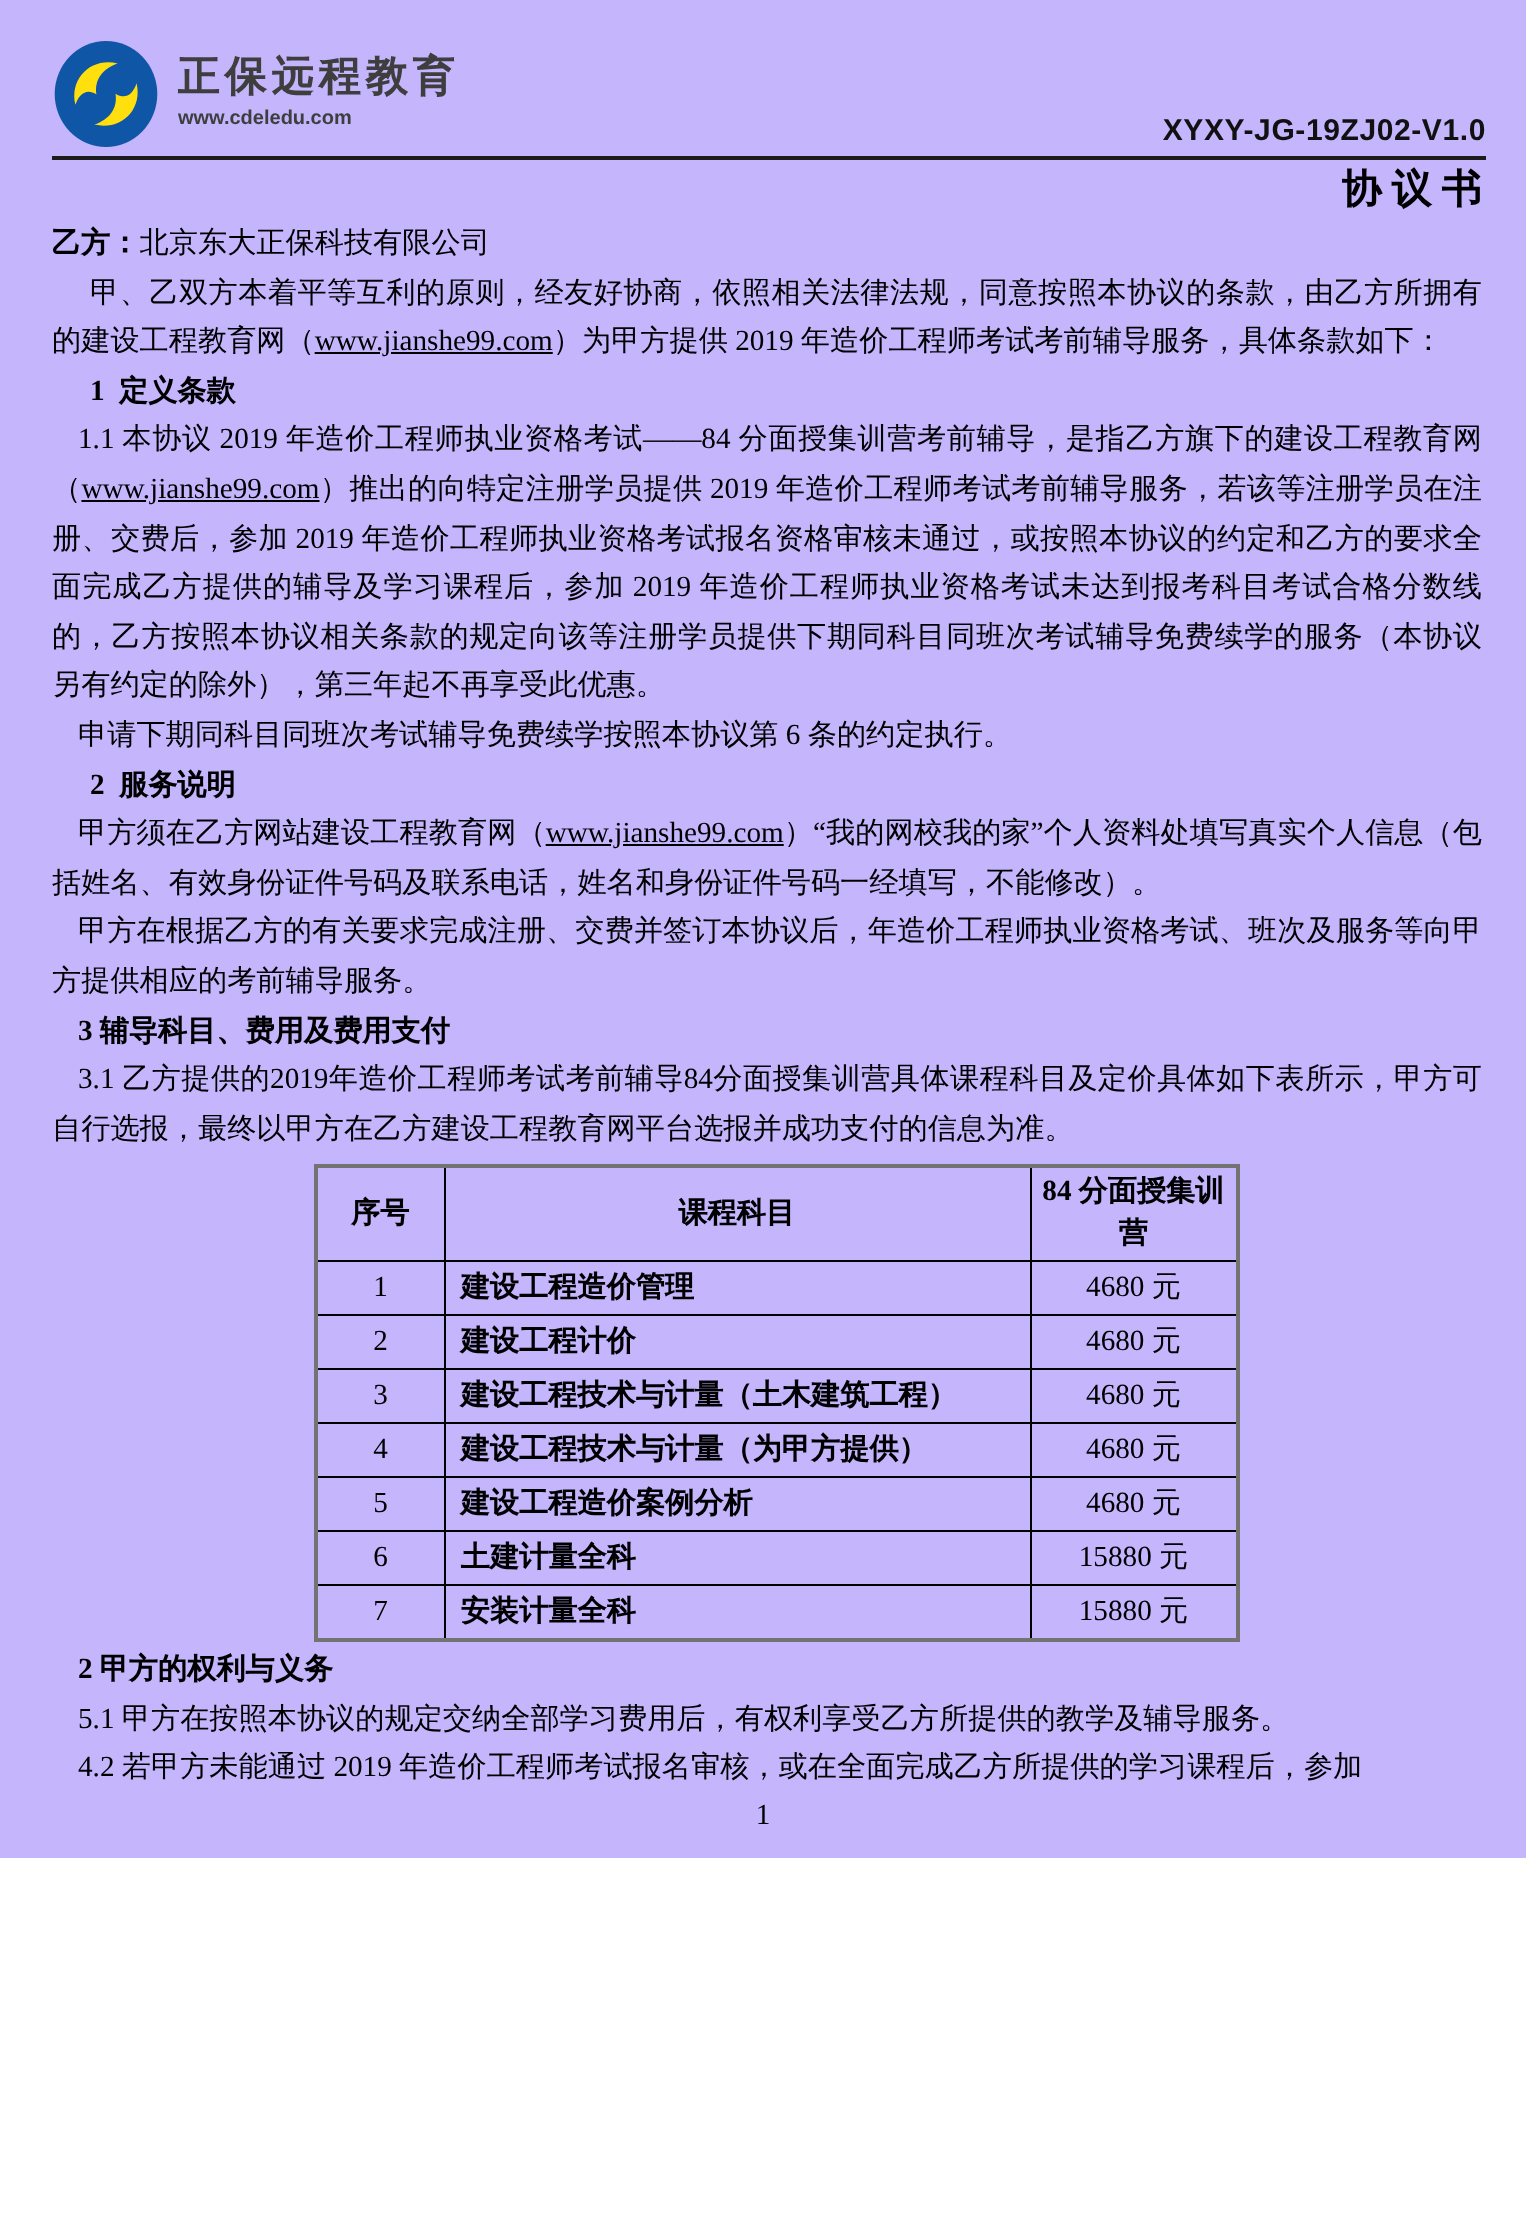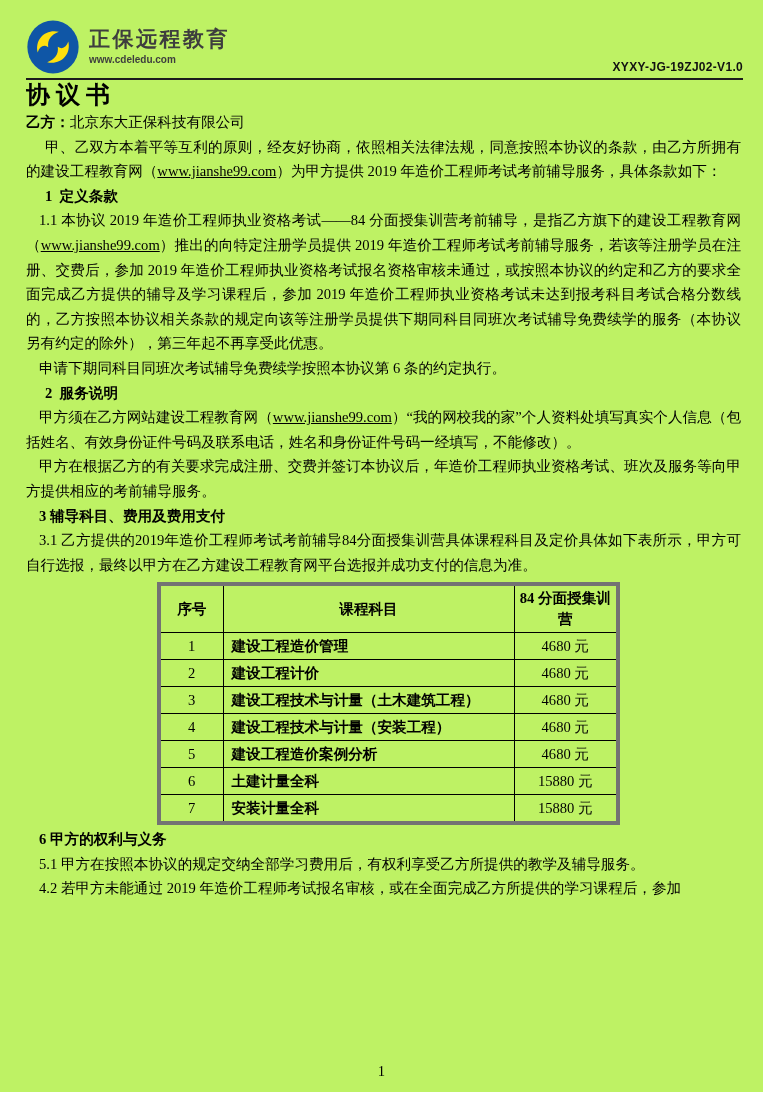--- a/index.html
+++ b/index.html
@@ -1,64 +1,64 @@
 <!DOCTYPE html>
 <html><head>
 <meta charset="utf-8">
 <style>
   html,body { margin:0; padding:0; background:#ffffff; }
   .page {
-    position:relative; width:763px; height:1092px; margin:0 auto;
-    background:#bef264; overflow:hidden; color:#000;
+    position:relative; width:763px; height:929px; margin:0 auto;
+    background:#c4b5fd; overflow:hidden; color:#000;
     font-family:"Liberation Serif","DejaVu Serif",serif;
   }
   
   .header {
     display:flex; justify-content:space-between; align-items:flex-end;
     padding:15px 20px 0 26px; height:60px;
   }
   .logo { display:flex; align-items:center; gap:9px; }
   .logo-text { display:flex; flex-direction:column; justify-content:center; }
   .brand {
     font-family:"Liberation Sans","DejaVu Sans",sans-serif;
     font-size:21px; font-weight:bold; color:#3e3e3e; letter-spacing:2.5px; line-height:26px;
   }
   .site {
     font-family:"Liberation Sans","DejaVu Sans",sans-serif;
     font-size:10px; font-weight:bold; color:#3e3e3e; line-height:16px;
   }
   .doc-code {
     font-family:"Liberation Sans","DejaVu Sans",sans-serif;
-    font-size:12px; font-weight:bold; color:#111; padding-bottom:1px; letter-spacing:0.3px;
+    font-size:15px; font-weight:bold; color:#111; padding-bottom:1px; letter-spacing:0.3px;
   }
   .header-rule { border:none; border-top:2px solid #1c1c1c; margin:3px 20px 0 26px; }
 
   
   .content {
     padding:0 22px 0 26px; font-size:14.6px; line-height:24.6px;
     text-align:justify;
   }
   .content p { margin:0; }
   .doc-title {
-    text-align:left; font-weight:bold; font-size:24px;
+    text-align:right; font-weight:bold; font-size:20px;
     margin-top:13px; line-height:30px; white-space:pre-wrap;
   }
   .party-a { margin-top:20px; }
   .party-b { margin-top:28px; }
   .b { font-weight:bold; }
   .intro { margin-top:25px; }
   .indent { text-indent:19px; }
   .indent-sm { text-indent:13px; }
   .sec-heading { font-weight:bold; white-space:pre-wrap; }
   .doc-link { color:#000; text-decoration:underline; cursor:pointer; }
 
   
   table.course-table {
     border-collapse:collapse; margin:5px 0 2px 131px; width:463px;
-    border:4px solid #737373; table-layout:fixed;
+    border:2px solid #737373; table-layout:fixed;
   }
   .course-table th, .course-table td { border:1px solid #000; }
   .course-table th {
     font-weight:bold; text-align:center; font-size:14.6px;
     line-height:21px; padding:2px 4px;
   }
   .course-table td { font-size:14.6px; line-height:20px; padding:3px 2px; }
   .col-no { width:64px; }
   .col-price { width:104px; }
   td.cell-no, td.cell-price, th { text-align:center; }
@@ -141,41 +141,41 @@
           <td class="cell-course">建设工程计价</td>
           <td class="cell-price">4680 元</td>
         </tr>
         <tr>
           <td class="cell-no">3</td>
           <td class="cell-course">建设工程技术与计量（土木建筑工程）</td>
           <td class="cell-price">4680 元</td>
         </tr>
         <tr>
           <td class="cell-no">4</td>
-          <td class="cell-course">建设工程技术与计量（安装工程）</td>
+          <td class="cell-course">建设工程技术与计量（为甲方提供）</td>
           <td class="cell-price">4680 元</td>
         </tr>
         <tr>
           <td class="cell-no">5</td>
           <td class="cell-course">建设工程造价案例分析</td>
           <td class="cell-price">4680 元</td>
         </tr>
         <tr>
           <td class="cell-no">6</td>
           <td class="cell-course">土建计量全科</td>
           <td class="cell-price">15880 元</td>
         </tr>
         <tr>
           <td class="cell-no">7</td>
           <td class="cell-course">安装计量全科</td>
           <td class="cell-price">15880 元</td>
         </tr>
       </tbody>
     </table>
 
-    <p class="sec-heading indent-sm sec4">6 甲方的权利与义务</p>
+    <p class="sec-heading indent-sm sec4">2 甲方的权利与义务</p>
     <p class="indent-sm">5.1 甲方在按照本协议的规定交纳全部学习费用后，有权利享受乙方所提供的教学及辅导服务。</p>
     <p class="indent-sm">4.2 若甲方未能通过 2019 年造价工程师考试报名审核，或在全面完成乙方所提供的学习课程后，参加</p>
 
   </div>
 
   <div class="page-num">1</div>
 </div>
 
 </body></html>

